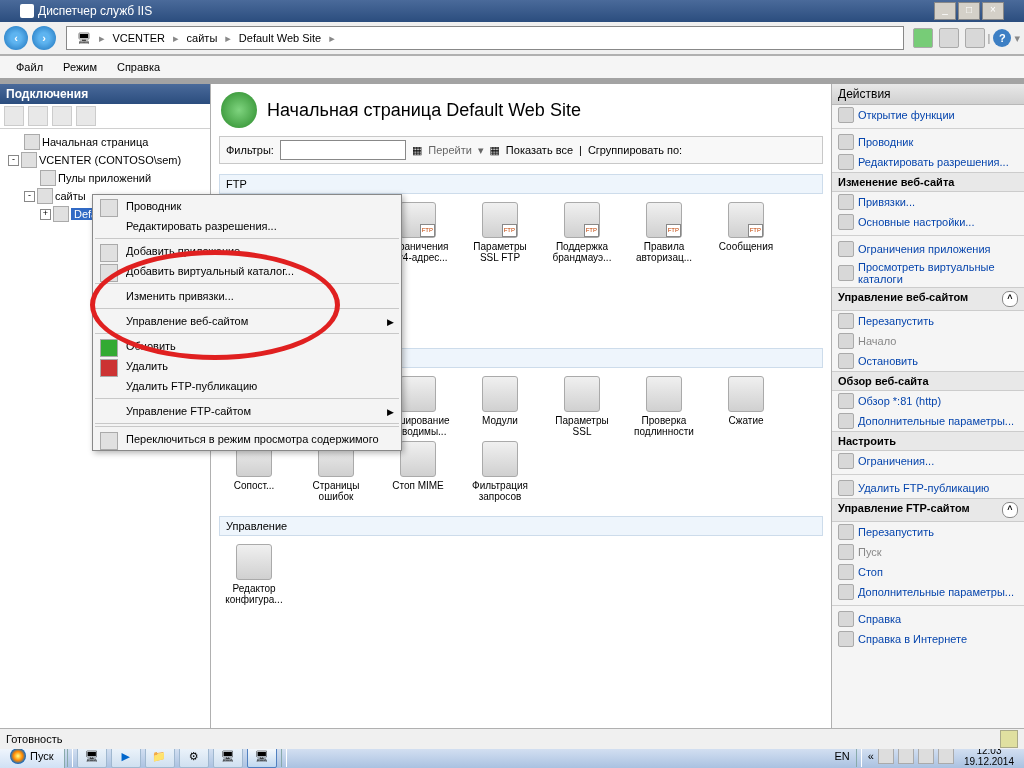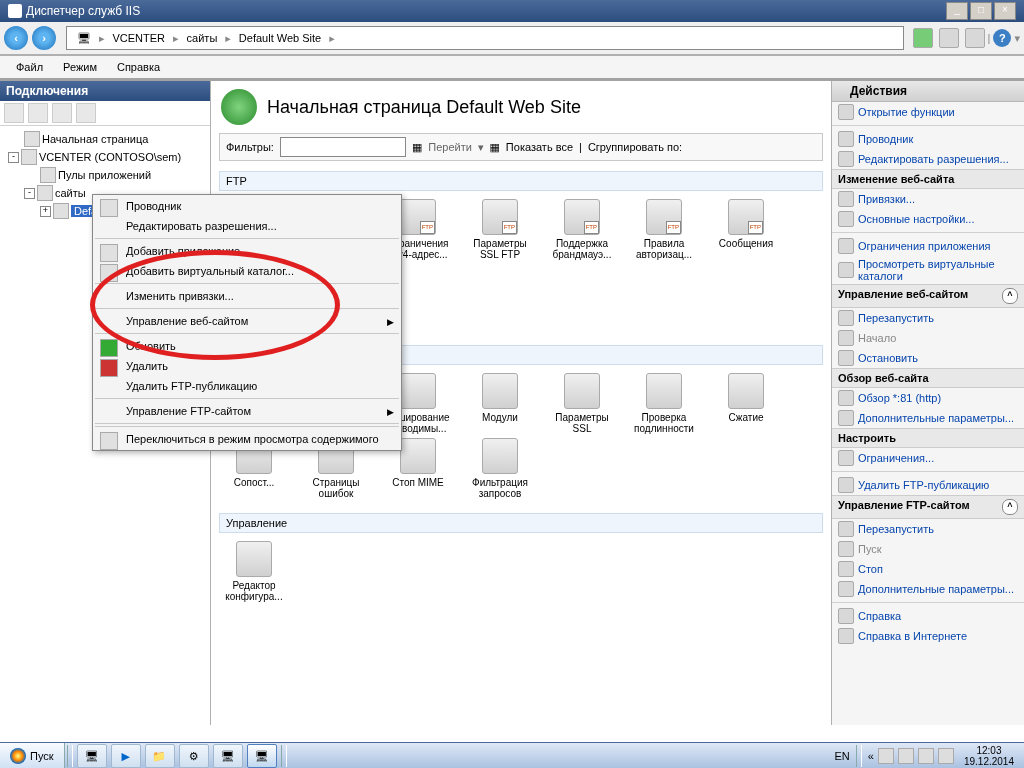--- a/index.html
+++ b/index.html
@@ -1,28 +1,28 @@
 <!DOCTYPE html>
 <html><head>
 <meta charset="utf-8">
 <style>
 html,body{margin:0;padding:0;width:1024px;height:768px;overflow:hidden;font-family:"Segoe UI",Tahoma,sans-serif;font-size:11px;background:#ece9d8;color:#000}
 .window{width:1024px;height:742px;background:#fff;position:relative}
-.titlebar{height:22px;background:linear-gradient(#4a6a9a,#2b4d7e);color:#fff;display:flex;align-items:center;padding:0 8px}
+.titlebar{height:22px;background:linear-gradient(#4a6a9a,#2b4d7e);color:#fff;display:flex;align-items:center;padding:0 20px}
 .titlebar .icon{width:14px;height:14px;background:#fff;margin-right:4px;border-radius:2px}
 .titlebar .title{flex:1;font-size:12px}
 .titlebar .winbtn{width:20px;height:16px;margin-left:2px;background:#d4d0c8;border:1px solid #888;text-align:center;line-height:14px;font-size:10px;font-family:Arial}
 .navbar{height:32px;background:#f0f0f0;border-bottom:2px solid #b0b0b0;display:flex;align-items:center;padding:0 4px}
 .navbtn{width:24px;height:24px;border-radius:12px;background:radial-gradient(#5eb4f0 30%,#1a6fb8);margin-right:4px;display:flex;align-items:center;justify-content:center;color:#fff;font-weight:bold}
 .breadcrumb{flex:1;height:22px;background:#fff;border:1px solid #888;margin:0 6px;display:flex;align-items:center;padding:0 4px}
 .breadcrumb span{padding:0 6px;color:#000}
 .breadcrumb .sep{color:#888;padding:0 2px}
 .nav-right-icon{width:18px;height:18px;margin:0 3px;background:#d8d8d8;border:1px solid #aaa;border-radius:2px}
 .helpbtn{width:18px;height:18px;margin:0 3px;background:#3d7fc4;border-radius:9px;color:#fff;text-align:center;line-height:18px;font-weight:bold}
-.menubar{height:22px;background:#f5f5f5;border-bottom:3px solid #a3a3a3;display:flex;align-items:center;padding:0 6px}
+.menubar{height:22px;background:#f5f5f5;border-bottom:6px solid #a3a3a3;display:flex;align-items:center;padding:0 6px}
 .menubar span{padding:0 10px}
 .body{display:flex;height:644px}
 .left{width:210px;border-right:1px solid #b0b0b0;display:flex;flex-direction:column}
 .pane-title{background:linear-gradient(#4a6a9a,#2b4d7e);color:#fff;font-weight:bold;padding:3px 6px;font-size:12px}
 .tree-toolbar{height:24px;border-bottom:1px solid #d0d0d0;display:flex;align-items:center;padding:0 4px;gap:4px}
 .tree-toolbar .tb{width:18px;height:18px;background:#e8e8e8;border:1px solid #ccc}
 .tree{padding:4px;flex:1;background:#fff}
 .tree .node{padding:1px 0 1px 4px;white-space:nowrap;display:flex;align-items:center;gap:2px}
 .tree .ind{width:14px;display:inline-block}
 .tree .tog{width:9px;height:9px;border:1px solid #888;text-align:center;line-height:7px;font-size:9px;background:#fff}
@@ -40,21 +40,21 @@
 .icon-grid{display:flex;flex-wrap:wrap;gap:4px 12px;padding:4px 0 10px 0}
 .iconitem{width:70px;text-align:center;font-size:10px;line-height:11px}
 .iconitem .ibox{width:34px;height:34px;margin:0 auto 3px auto;background:linear-gradient(#f0f0f0,#d0d0d0);border:1px solid #aaa;border-radius:3px;position:relative}
 .iconitem .ibox .ftp{position:absolute;bottom:0;right:0;font-size:6px;background:#fff;border:1px solid #888;padding:0 1px;color:#c04000}
 .iconitem.selected{background:#cde6f7;border:1px solid #7db5e0;padding:2px}
 .bottom-tabs{height:26px;display:flex;align-items:center;padding:0 8px;gap:8px;border-top:1px solid #c0c0c0}
 .btab{border:1px solid #888;padding:2px 8px;background:#f4f4f4;display:flex;align-items:center;gap:4px}
 .btab.act{background:#e8f0f8}
 .btab .bic{width:14px;height:14px;background:#d0d0d0;border:1px solid #aaa}
 .right{width:192px;border-left:1px solid #b0b0b0;background:#f5f5f5;display:flex;flex-direction:column}
-.right .rtitle{background:linear-gradient(#e8e8e8,#d0d0d0);font-weight:bold;padding:3px 18px;border-bottom:1px solid #b8b8b8;font-size:12px}
+.right .rtitle{background:linear-gradient(#e8e8e8,#d0d0d0);font-weight:normal;padding:3px 6px;border-bottom:1px solid #b8b8b8;font-size:12px}
 .rsec{padding:0}
 .rsec .rhead{background:#e8e8e8;font-weight:bold;padding:3px 6px;border-top:1px solid #ccc;border-bottom:1px solid #ccc;display:flex;justify-content:space-between}
 .rsec .rhead .collapsebtn{width:14px;height:14px;border:1px solid #888;border-radius:7px;text-align:center;line-height:11px;font-size:9px;background:#fff}
 .rlink{display:flex;align-items:center;gap:4px;padding:2px 6px;color:#0645ad;cursor:pointer}
 .rlink .ric{width:14px;height:14px;background:#d8d8d8;border:1px solid #aaa;border-radius:2px;flex-shrink:0}
 .rlink.disabled{color:#888}
 .rsep{height:1px;background:#d0d0d0;margin:3px 0}
 .status{height:20px;background:#f0f0f0;border-top:1px solid #b0b0b0;display:flex;align-items:center;padding:0 6px}
 .status .scfg{width:16px;height:16px;background:#e0e0a0;border:1px solid #aa8;margin-left:auto}
 .contextmenu{position:absolute;left:92px;top:194px;width:306px;background:#f4f4f4;border:1px solid #888;box-shadow:2px 2px 6px rgba(0,0,0,0.3);z-index:10;padding:1px}
@@ -381,20 +381,24 @@
             <span>Справка</span>
           </div>
           <div class="rlink">
             <div class="ric"></div>
             <span>Справка в Интернете</span>
           </div>
         </div>
     </div>
   </div>
 
+  <div class="status">
+    <span>Готовность</span>
+    <div class="scfg"></div>
+  </div>
 
   <div class="contextmenu" id="ctxmenu">
       <div class="cm">Проводник<div class="ci"></div></div>
       <div class="cm">Редактировать разрешения...</div>
       <div class="sep"></div>
       <div class="cm">Добавить приложение...<div class="ci"></div></div>
       <div class="cm">Добавить виртуальный каталог...<div class="ci"></div></div>
       <div class="sep"></div>
       <div class="cm">Изменить привязки...</div>
       <div class="sep"></div>

